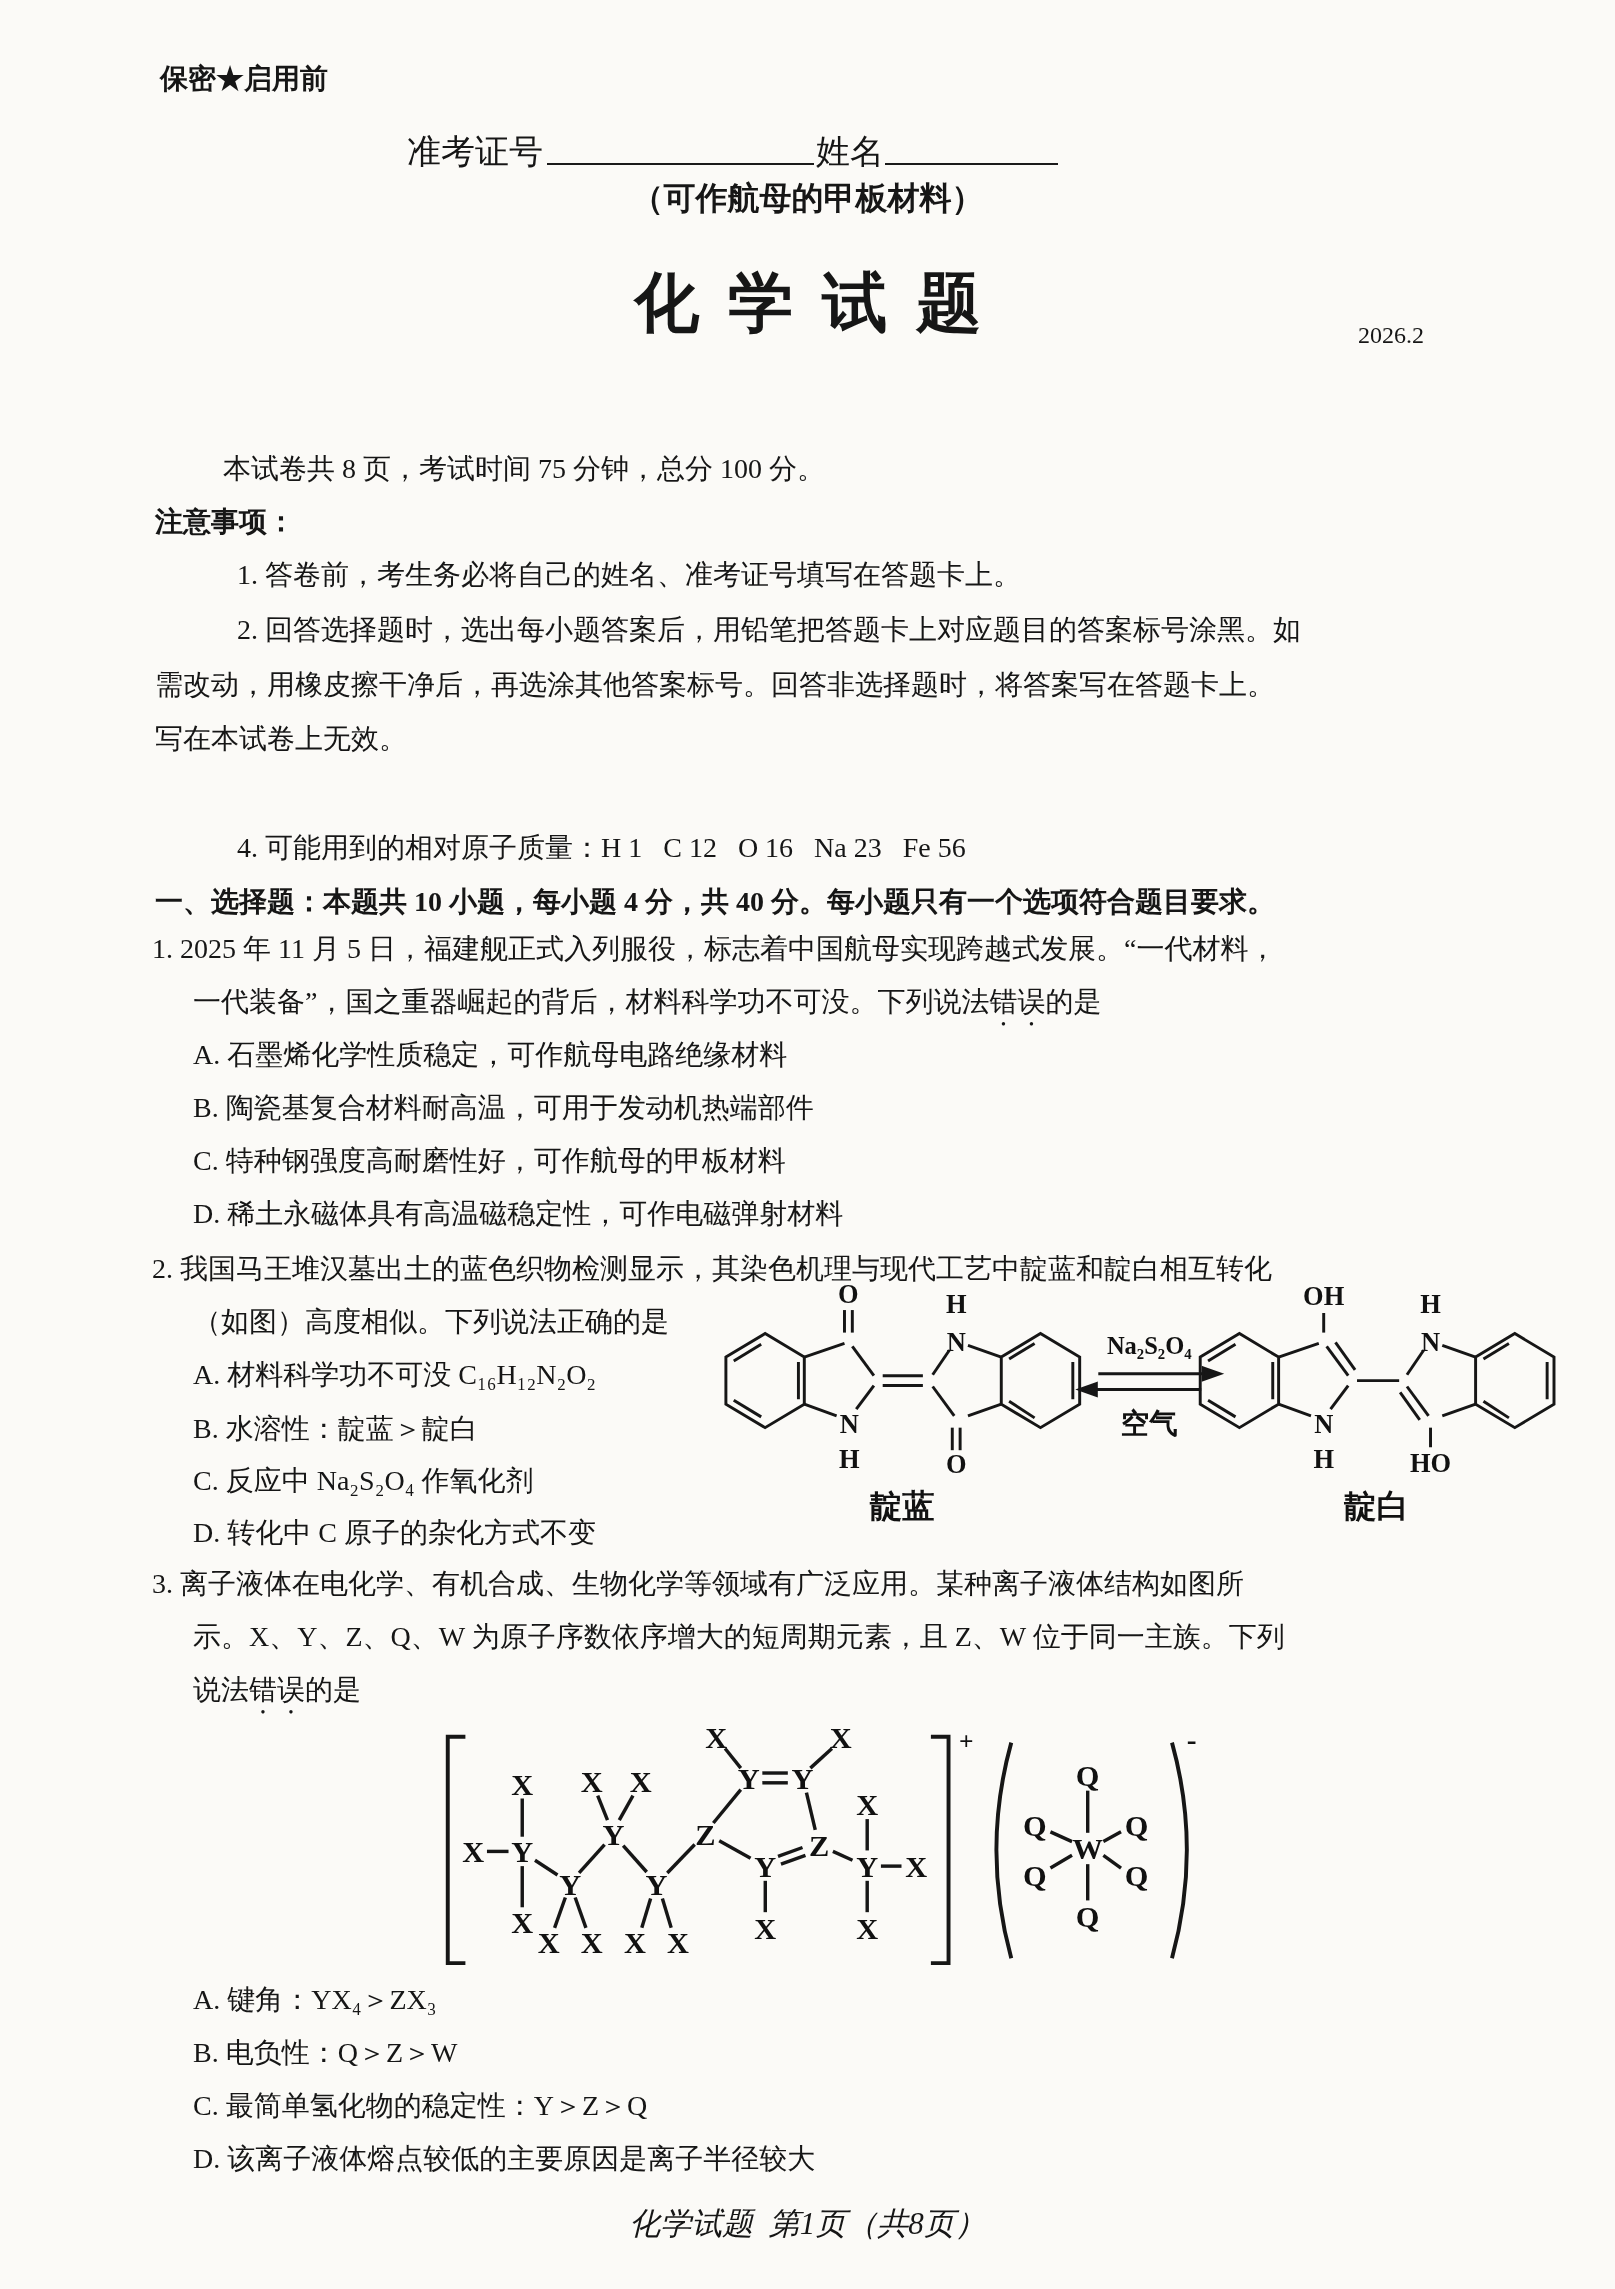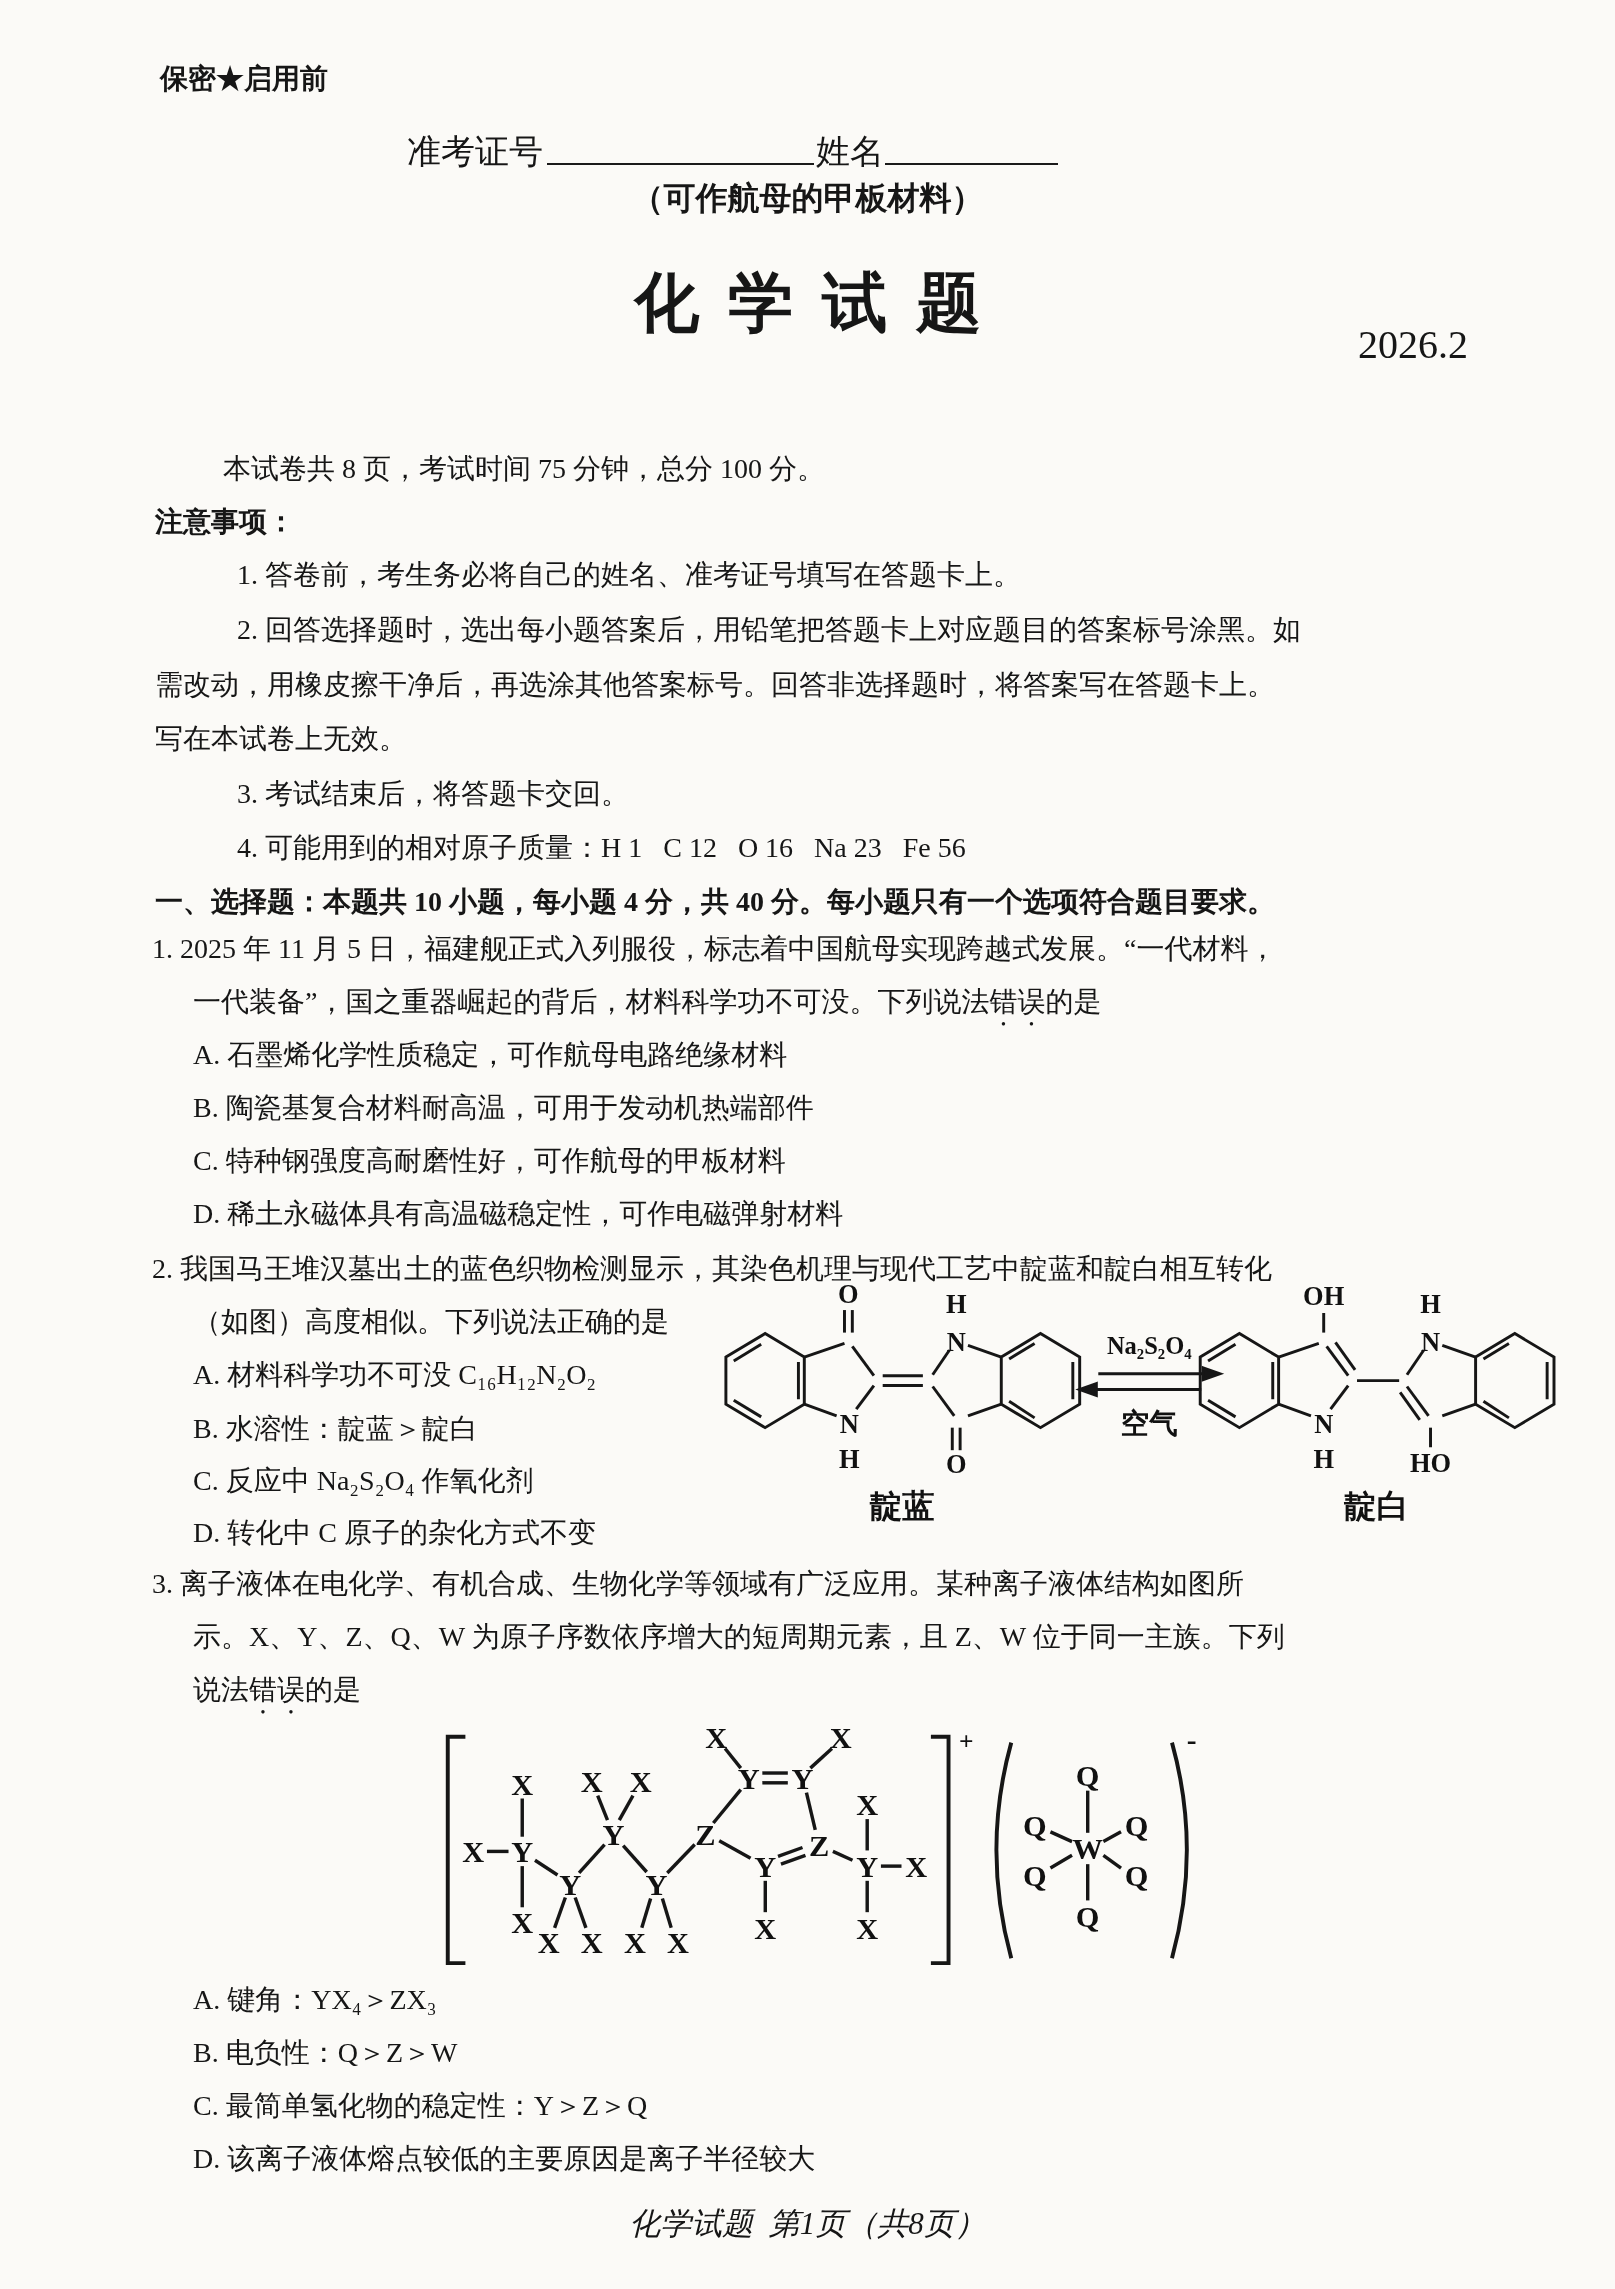--- a/index.html
+++ b/index.html
@@ -54,29 +54,28 @@
   <div class="ln bold" style="left:160px;top:61px;font-size:28px;">保密★启用前</div>
 
   <div class="ln" style="left:407px;top:131px;font-size:34px;">准考证号</div>
   <div class="rule" style="left:547px;top:163px;width:267px;"></div>
   <div class="ln" style="left:816px;top:131px;font-size:34px;">姓名</div>
   <div class="rule" style="left:885px;top:163px;width:173px;"></div>
 
   <div class="ln center bold" style="top:178px;font-size:32px;">（可作航母的甲板材料）</div>
 
   <div class="ln center title" style="top:263px;">化学试题</div>
-  <div class="ln" style="left:1358px;top:320px;font-size:40px;">2026.2</div>
+  <div class="ln" style="left:1358px;top:320px;font-size:24px;">2026.2</div>
 
   <div class="ln" style="left:223px;top:451px;">本试卷共 8 页，考试时间 75 分钟，总分 100 分。</div>
   <div class="ln bold" style="left:155px;top:504px;">注意事项：</div>
   <div class="ln" style="left:237px;top:557px;">1. 答卷前，考生务必将自己的姓名、准考证号填写在答题卡上。</div>
   <div class="ln" style="left:237px;top:612px;">2. 回答选择题时，选出每小题答案后，用铅笔把答题卡上对应题目的答案标号涂黑。如</div>
   <div class="ln" style="left:155px;top:667px;">需改动，用橡皮擦干净后，再选涂其他答案标号。回答非选择题时，将答案写在答题卡上。</div>
   <div class="ln" style="left:155px;top:721px;">写在本试卷上无效。</div>
-  <div class="ln" style="left:237px;top:776px;">3. 考试结束后，将答题卡交回。</div>
   <div class="ln" style="left:237px;top:830px;">4. 可能用到的相对原子质量：H 1   C 12   O 16   Na 23   Fe 56</div>
 
   <div class="ln bold" style="left:155px;top:884px;">一、选择题：本题共 10 小题，每小题 4 分，共 40 分。每小题只有一个选项符合题目要求。</div>
 
   <div class="ln" style="left:152px;top:931px;">1. 2025 年 11 月 5 日，福建舰正式入列服役，标志着中国航母实现跨越式发展。“一代材料，</div>
   <div class="ln" style="left:193px;top:984px;"><span>一代装备”，国之重器崛起的背后，材料科学功不可没。下列说法</span><span class="em">错误</span><span>的是</span></div>
   <div class="ln" style="left:193px;top:1037px;">A. 石墨烯化学性质稳定，可作航母电路绝缘材料</div>
   <div class="ln" style="left:193px;top:1090px;">B. 陶瓷基复合材料耐高温，可用于发动机热端部件</div>
   <div class="ln" style="left:193px;top:1143px;">C. 特种钢强度高耐磨性好，可作航母的甲板材料</div>
   <div class="ln" style="left:193px;top:1196px;">D. 稀土永磁体具有高温磁稳定性，可作电磁弹射材料</div>

